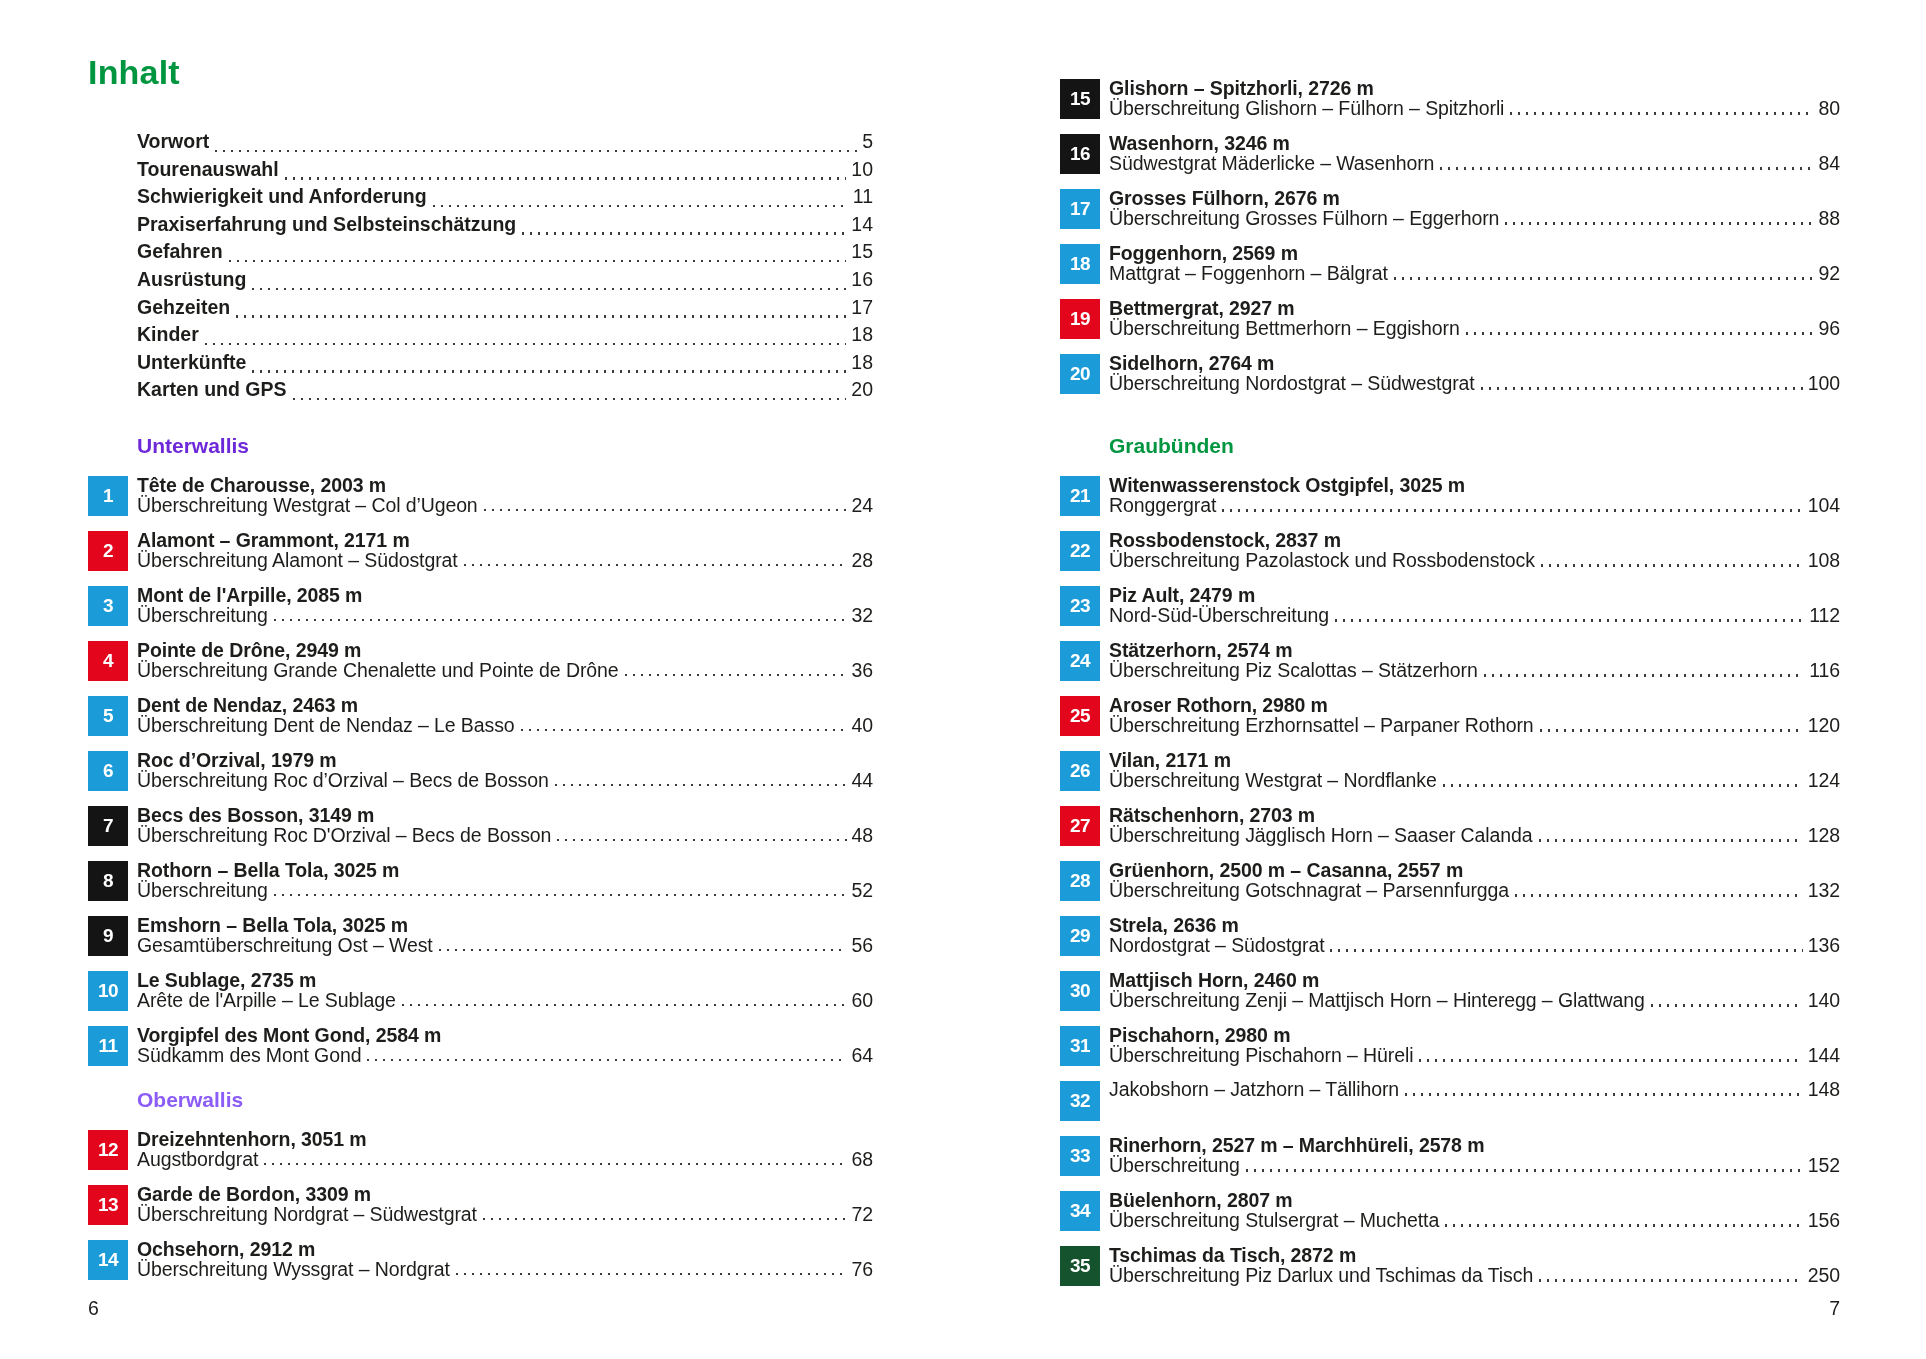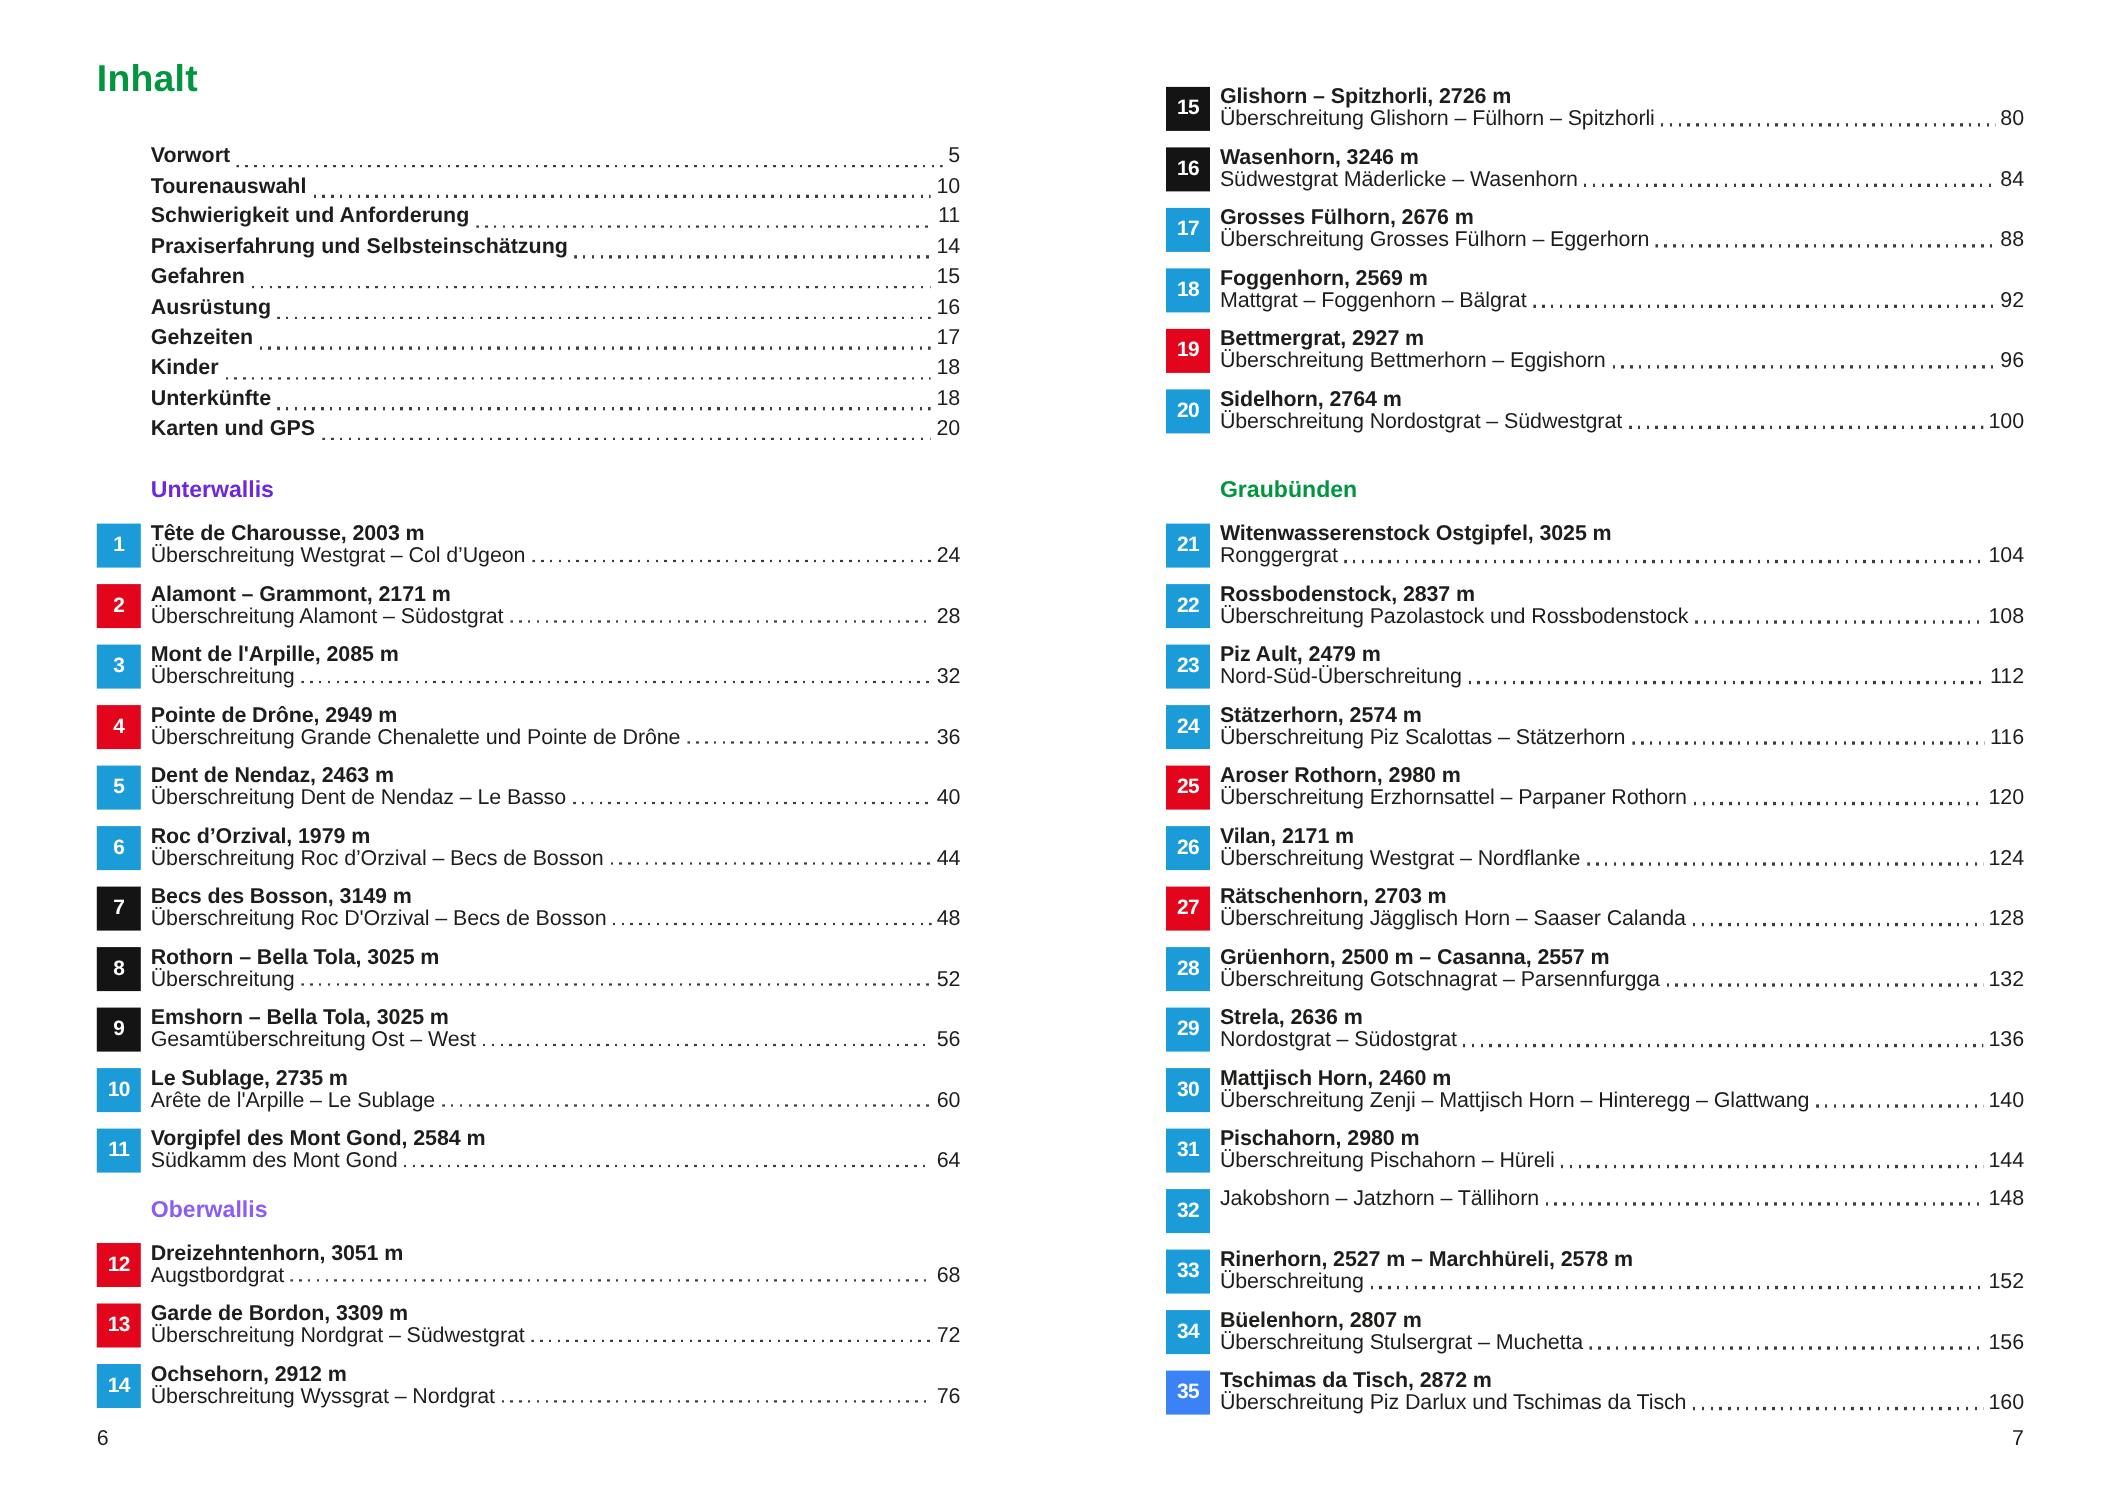--- a/index.html
+++ b/index.html
@@ -413,26 +413,26 @@
           <div class="entry">
             <div class="badge" style="background: rgb(27, 156, 216);">34</div>
             <div class="entry-title">Büelenhorn, 2807 m</div>
             <div class="entry-sub">
               <span class="sub-text">Überschreitung Stulsergrat – Muchetta</span>
               <span class="leader"></span>
               <span class="pagenum">156</span>
             </div>
           </div>
           <div class="entry">
-            <div class="badge" style="background: #3b82f6;">35</div>
+            <div class="badge" style="background: #14532d;">35</div>
             <div class="entry-title">Tschimas da Tisch, 2872 m</div>
             <div class="entry-sub">
               <span class="sub-text">Überschreitung Piz Darlux und Tschimas da Tisch</span>
               <span class="leader"></span>
-              <span class="pagenum">160</span>
+              <span class="pagenum">250</span>
             </div>
           </div>
         </div>
       </div>
   </div>
 
   <div class="footer-page footer-left">6</div>
   <div class="footer-page footer-right">7</div>
 </div>
 

